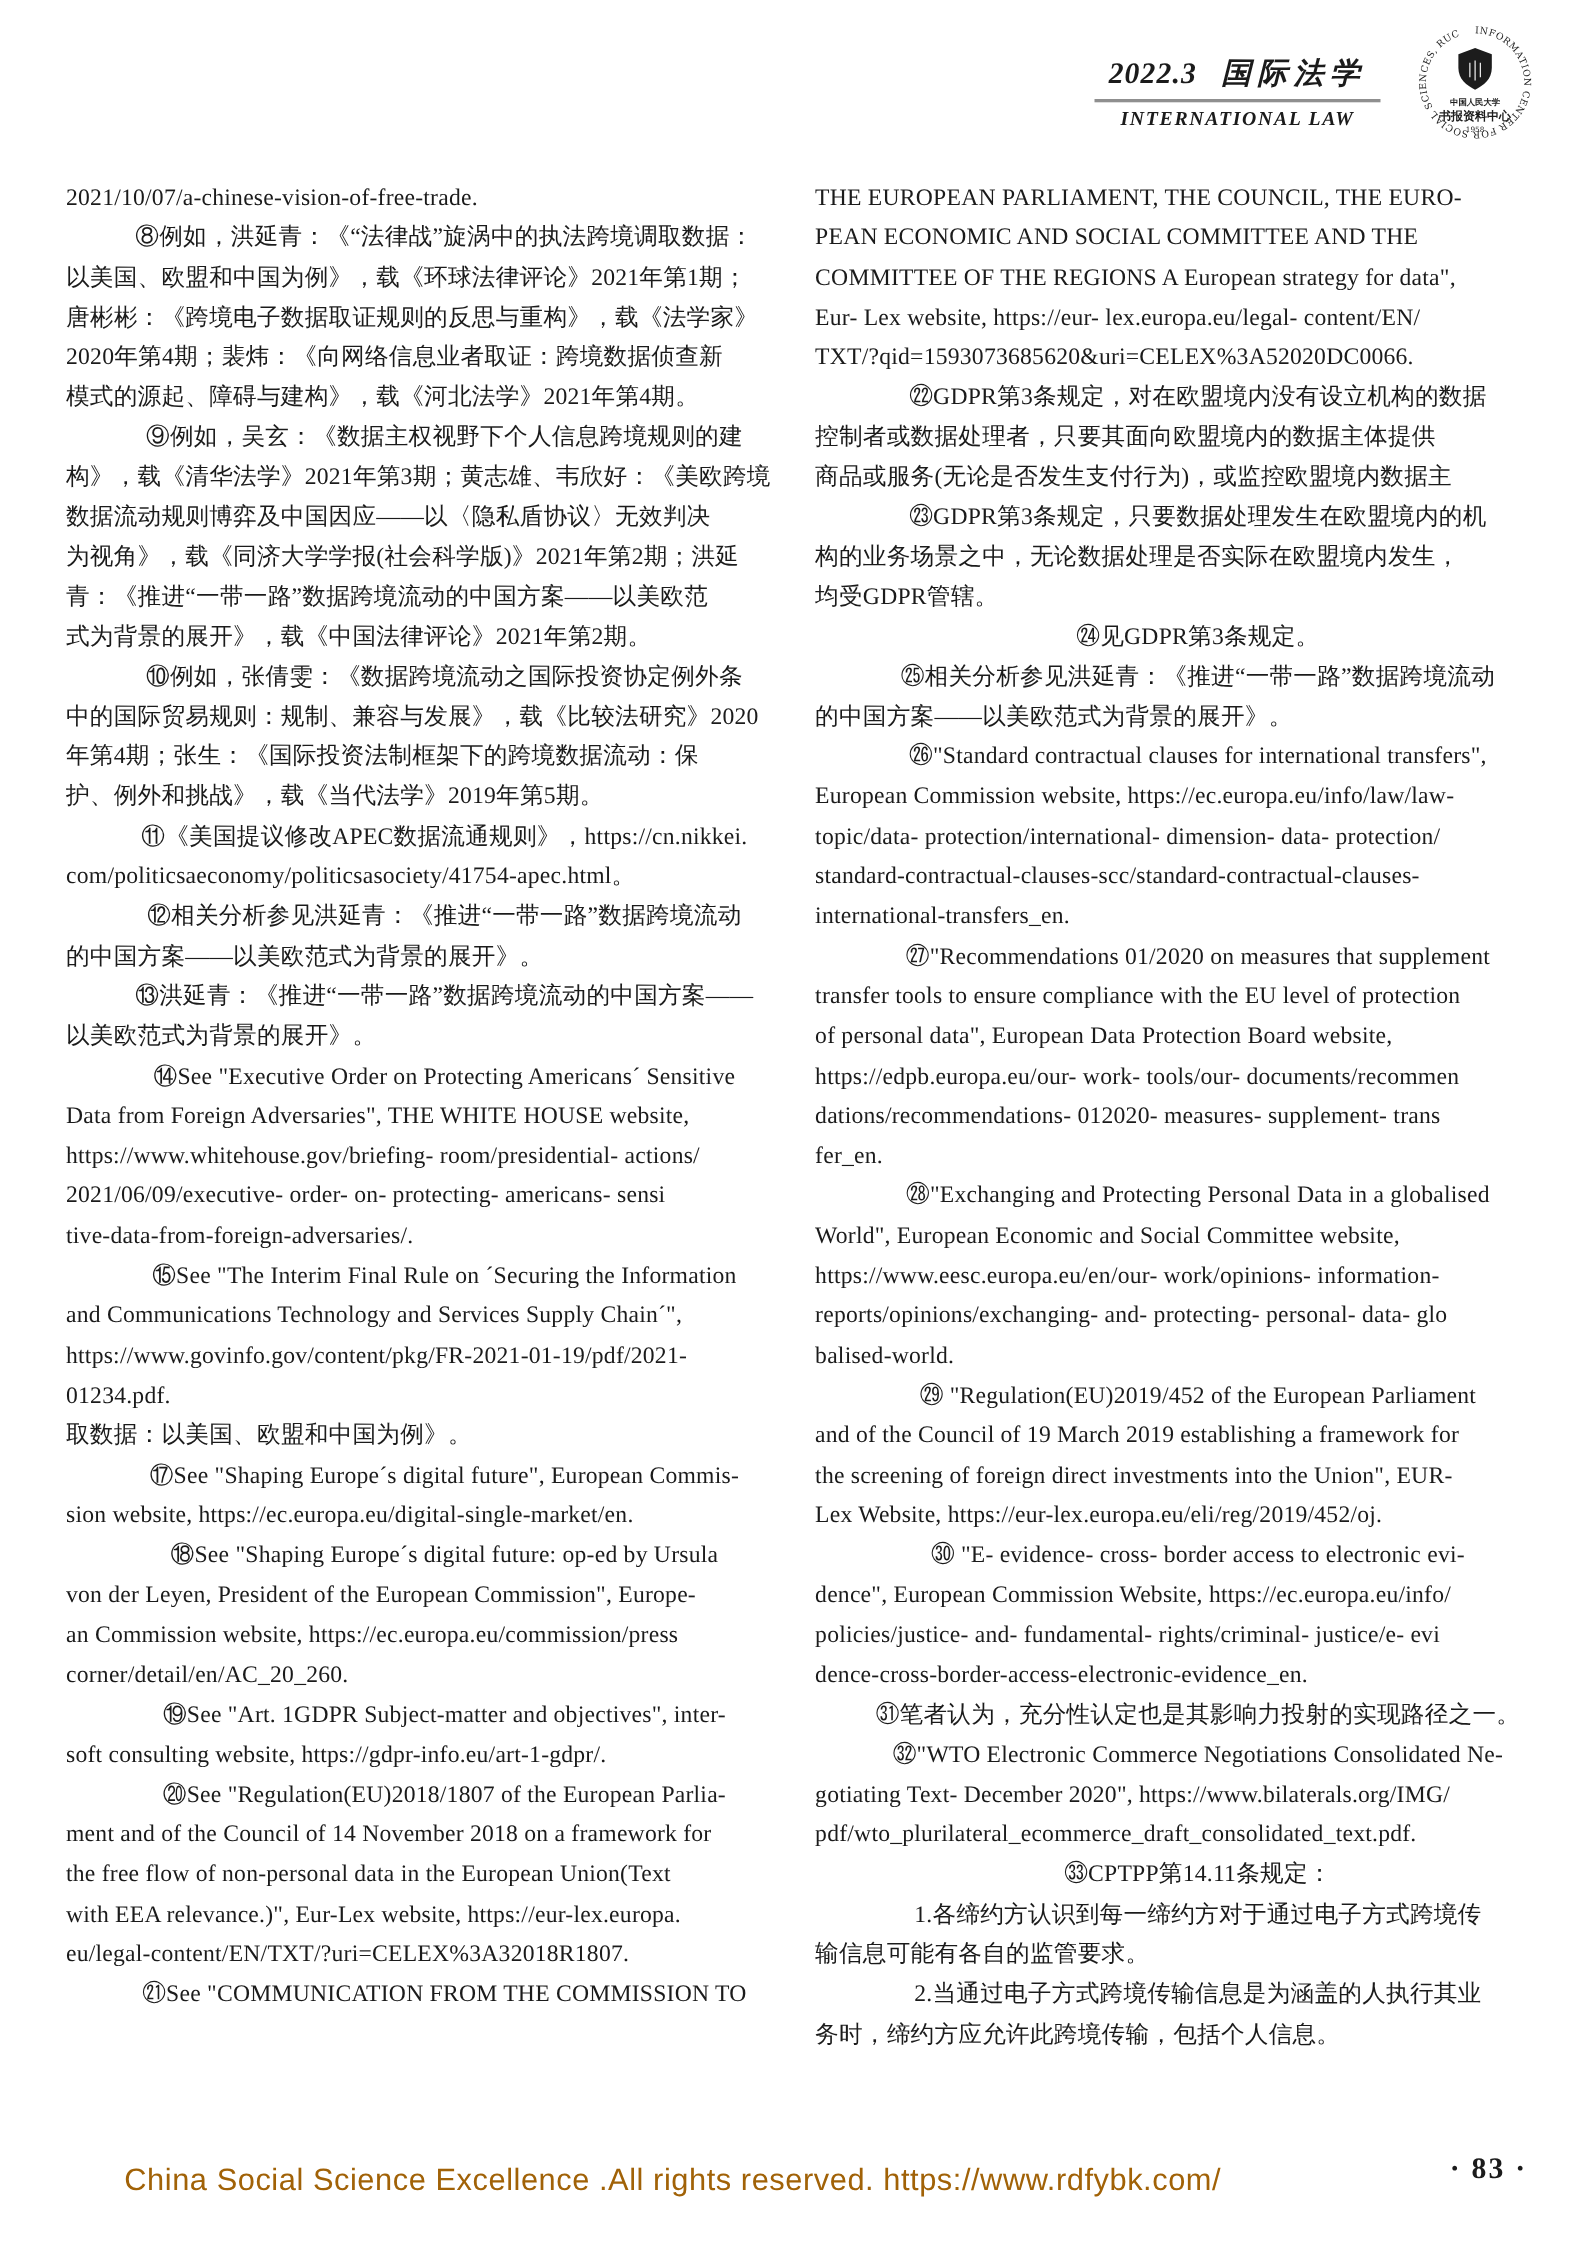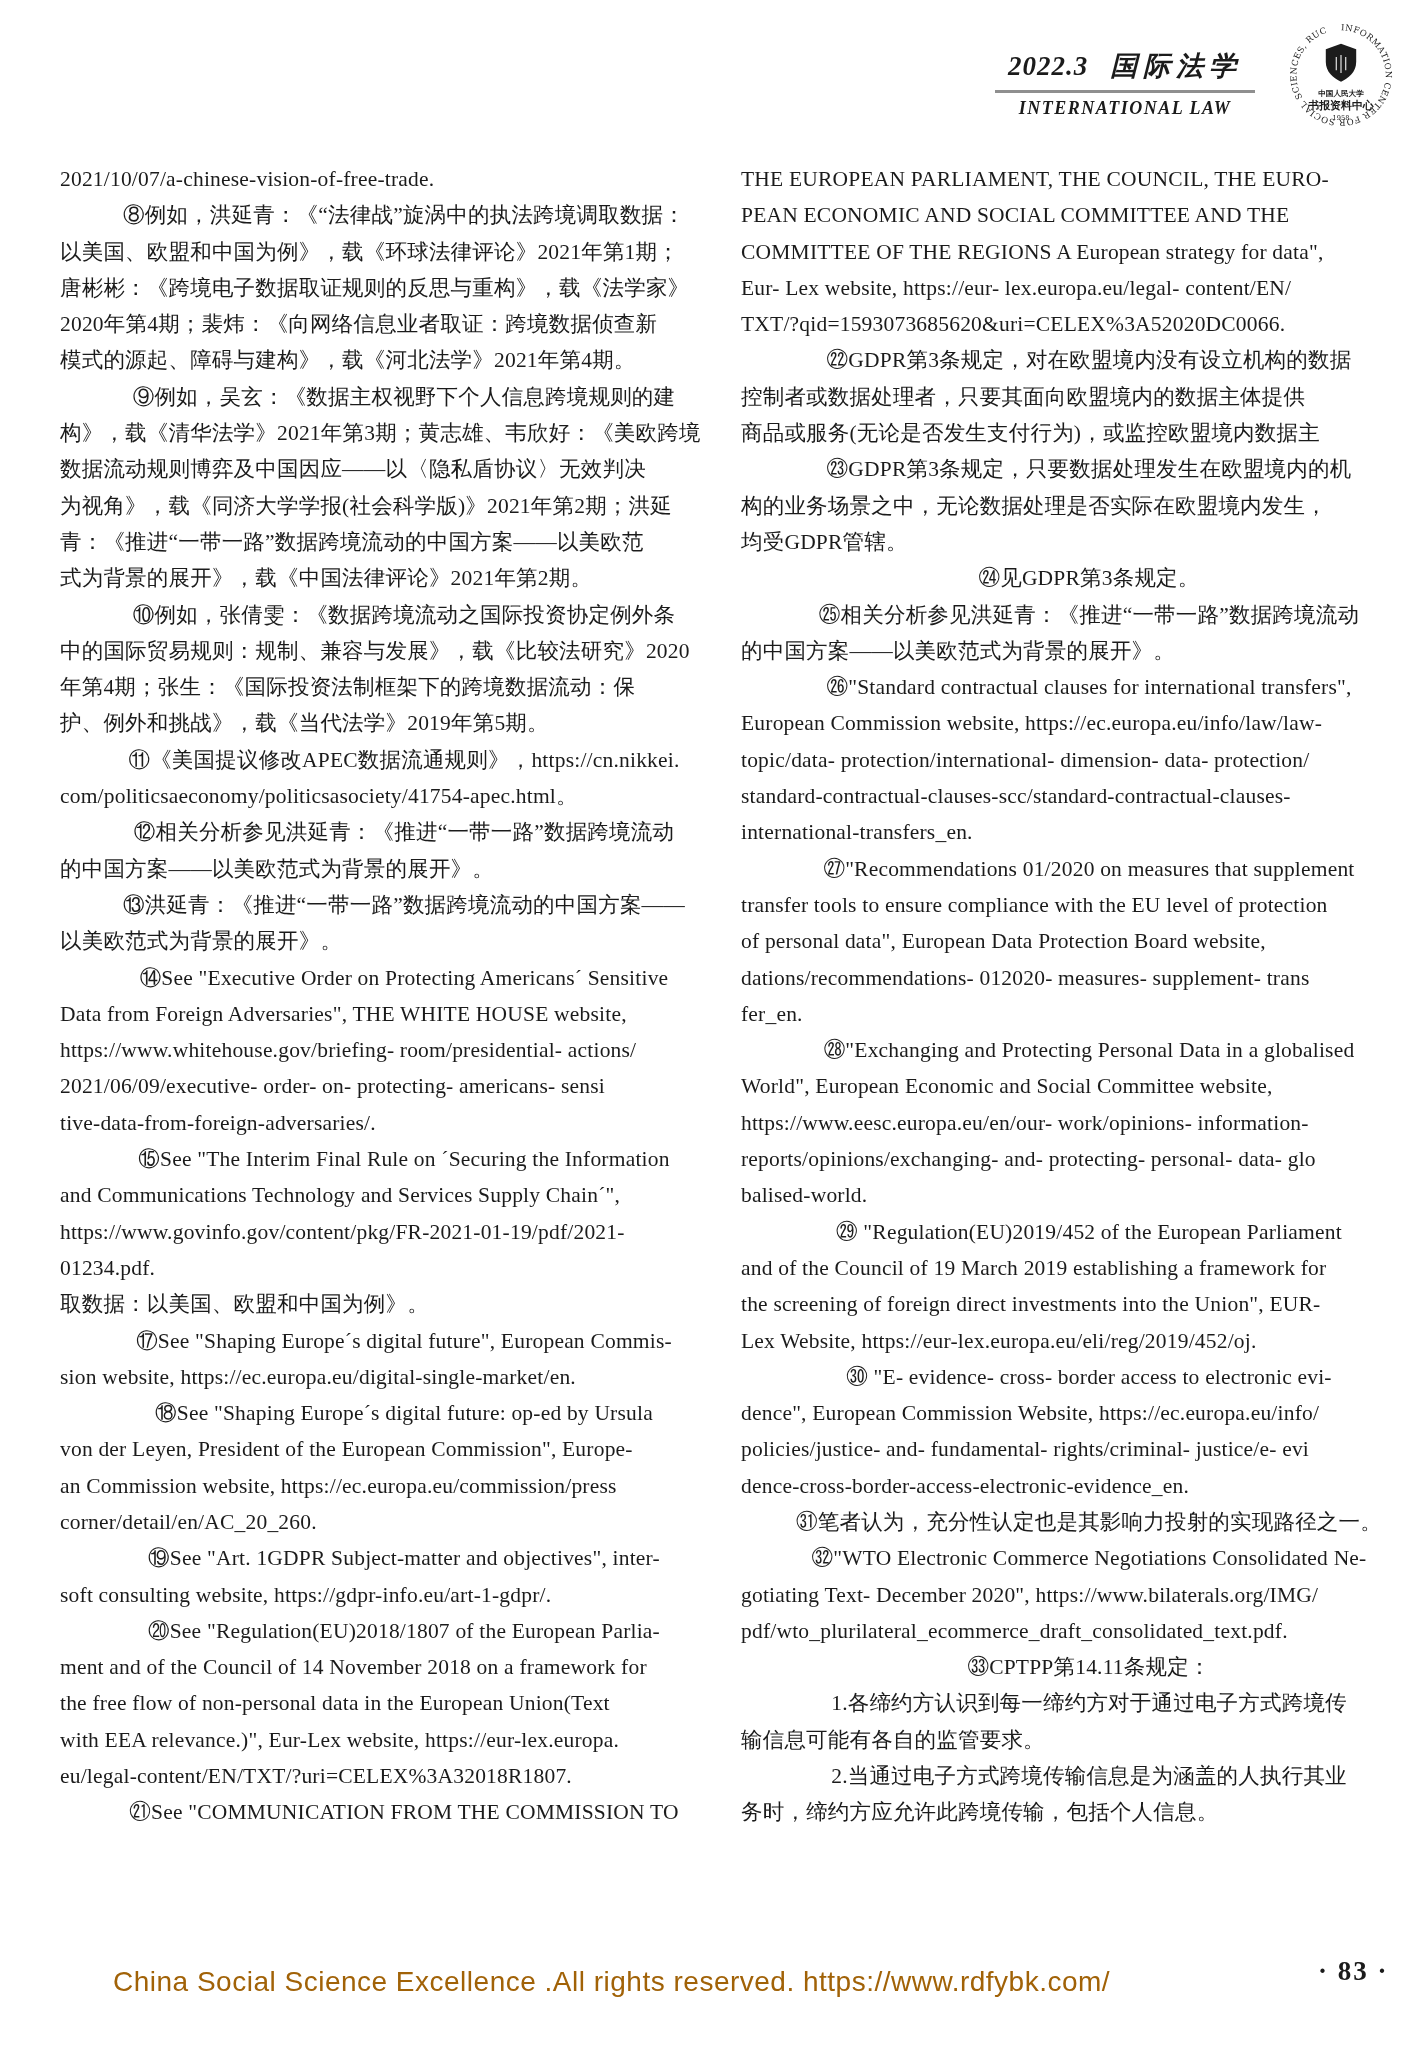--- a/index.html
+++ b/index.html
@@ -138,20 +138,21 @@
       <div class="line indent">㉕相关分析参见洪延青：《推进“一带一路”数据跨境流动</div>
       <div class="line">的中国方案——以美欧范式为背景的展开》。</div>
       <div class="line indent">㉖"Standard contractual clauses for international transfers",</div>
       <div class="line">European Commission website, https://ec.europa.eu/info/law/law-</div>
       <div class="line">topic/data- protection/international- dimension- data- protection/</div>
       <div class="line">standard-contractual-clauses-scc/standard-contractual-clauses-</div>
       <div class="line">international-transfers_en.</div>
       <div class="line indent">㉗"Recommendations 01/2020 on measures that supplement</div>
       <div class="line">transfer tools to ensure compliance with the EU level of protection</div>
       <div class="line">of personal data", European Data Protection Board website,</div>
+      <div class="line">https://edpb.europa.eu/our- work- tools/our- documents/recommen</div>
       <div class="line">dations/recommendations- 012020- measures- supplement- trans</div>
       <div class="line">fer_en.</div>
       <div class="line indent">㉘"Exchanging and Protecting Personal Data in a globalised</div>
       <div class="line">World", European Economic and Social Committee website,</div>
       <div class="line">https://www.eesc.europa.eu/en/our- work/opinions- information-</div>
       <div class="line">reports/opinions/exchanging- and- protecting- personal- data- glo</div>
       <div class="line">balised-world.</div>
       <div class="line indent">㉙ "Regulation(EU)2019/452 of the European Parliament</div>
       <div class="line">and of the Council of 19 March 2019 establishing a framework for</div>
       <div class="line">the screening of foreign direct investments into the Union", EUR-</div>

